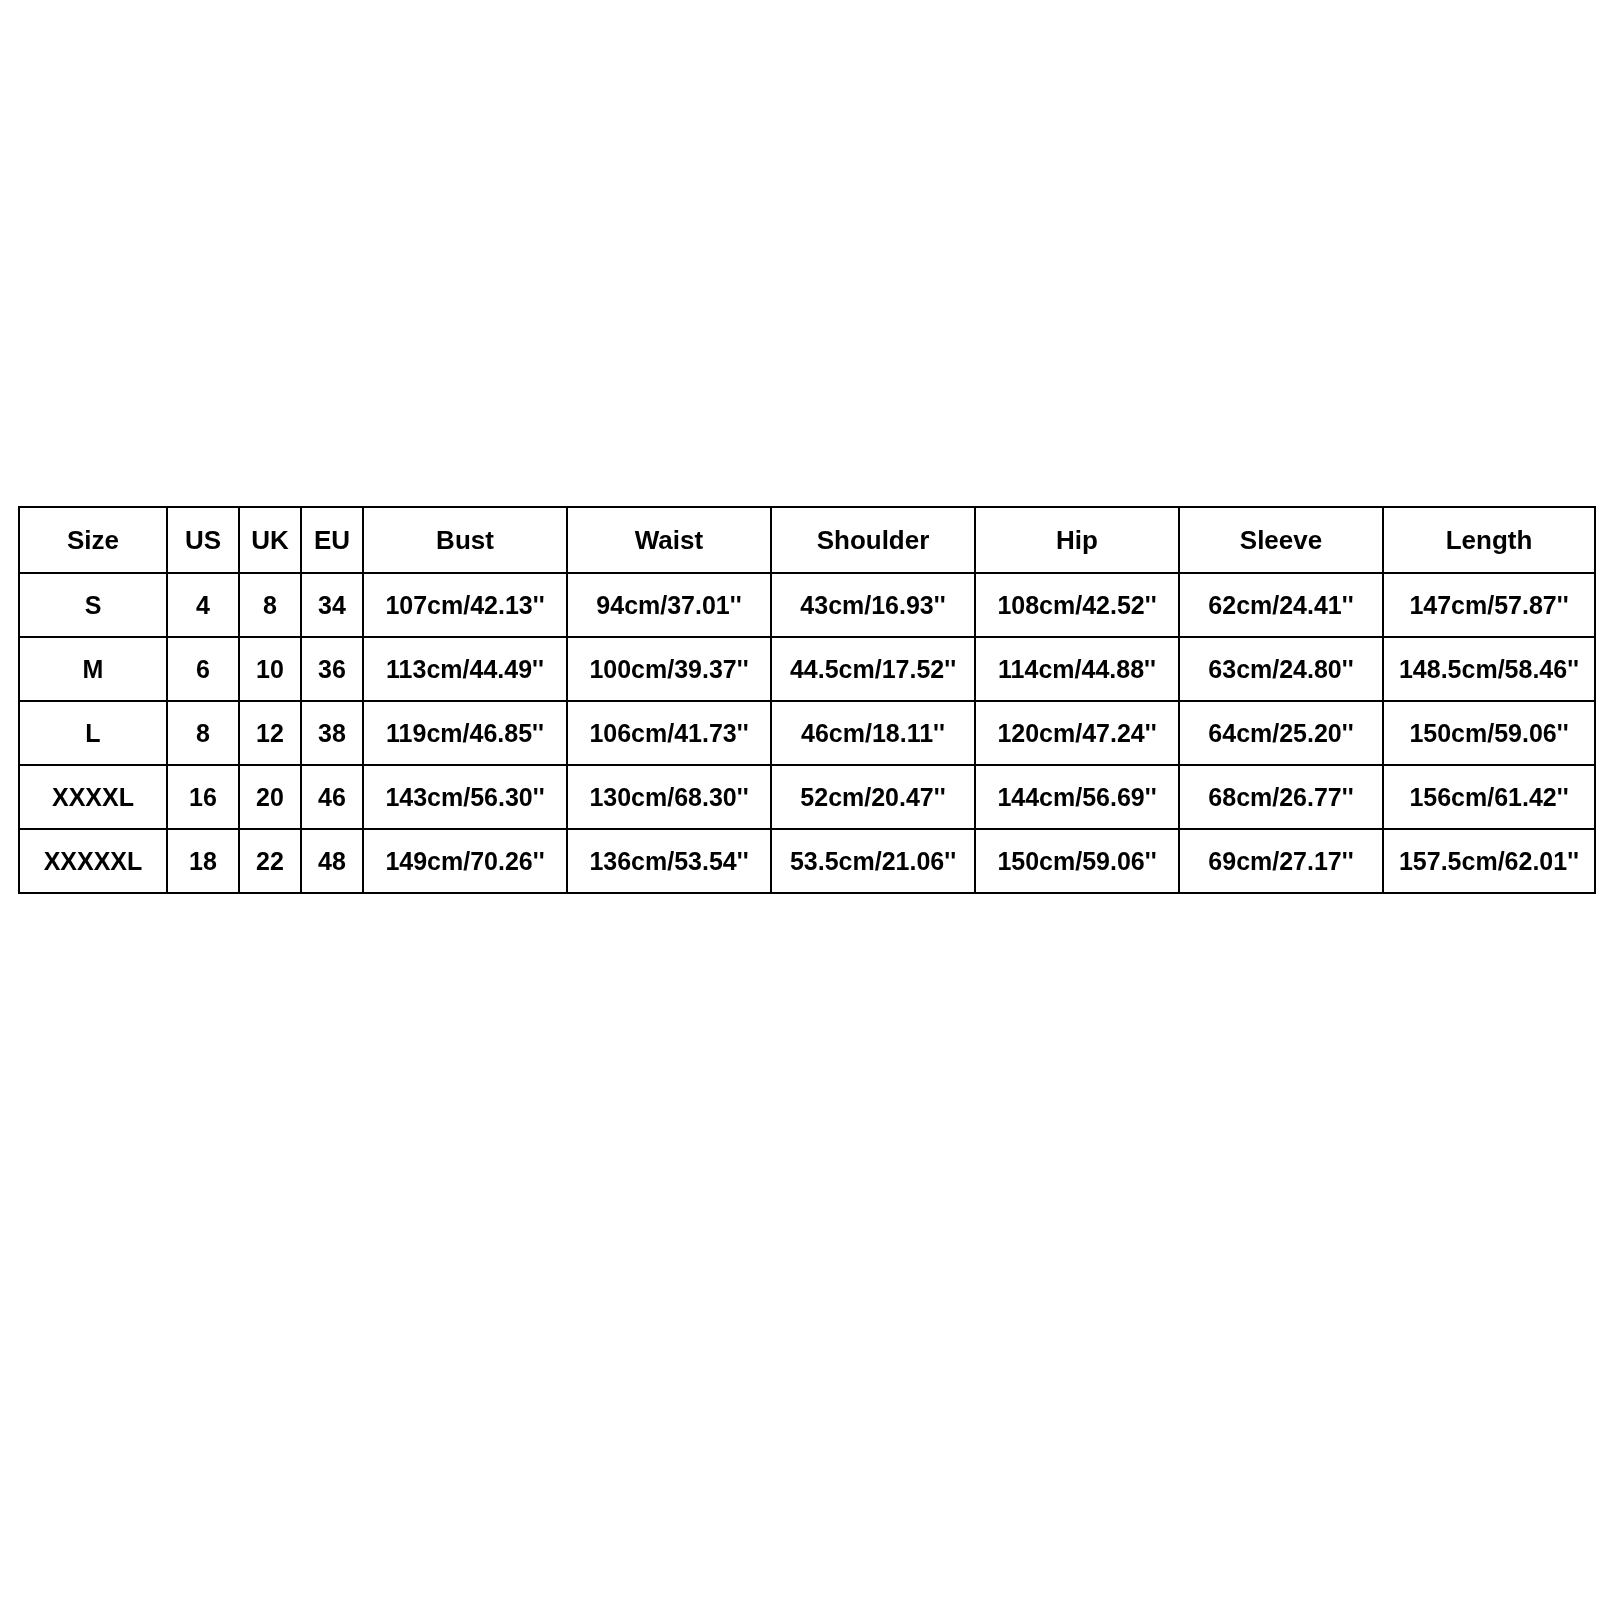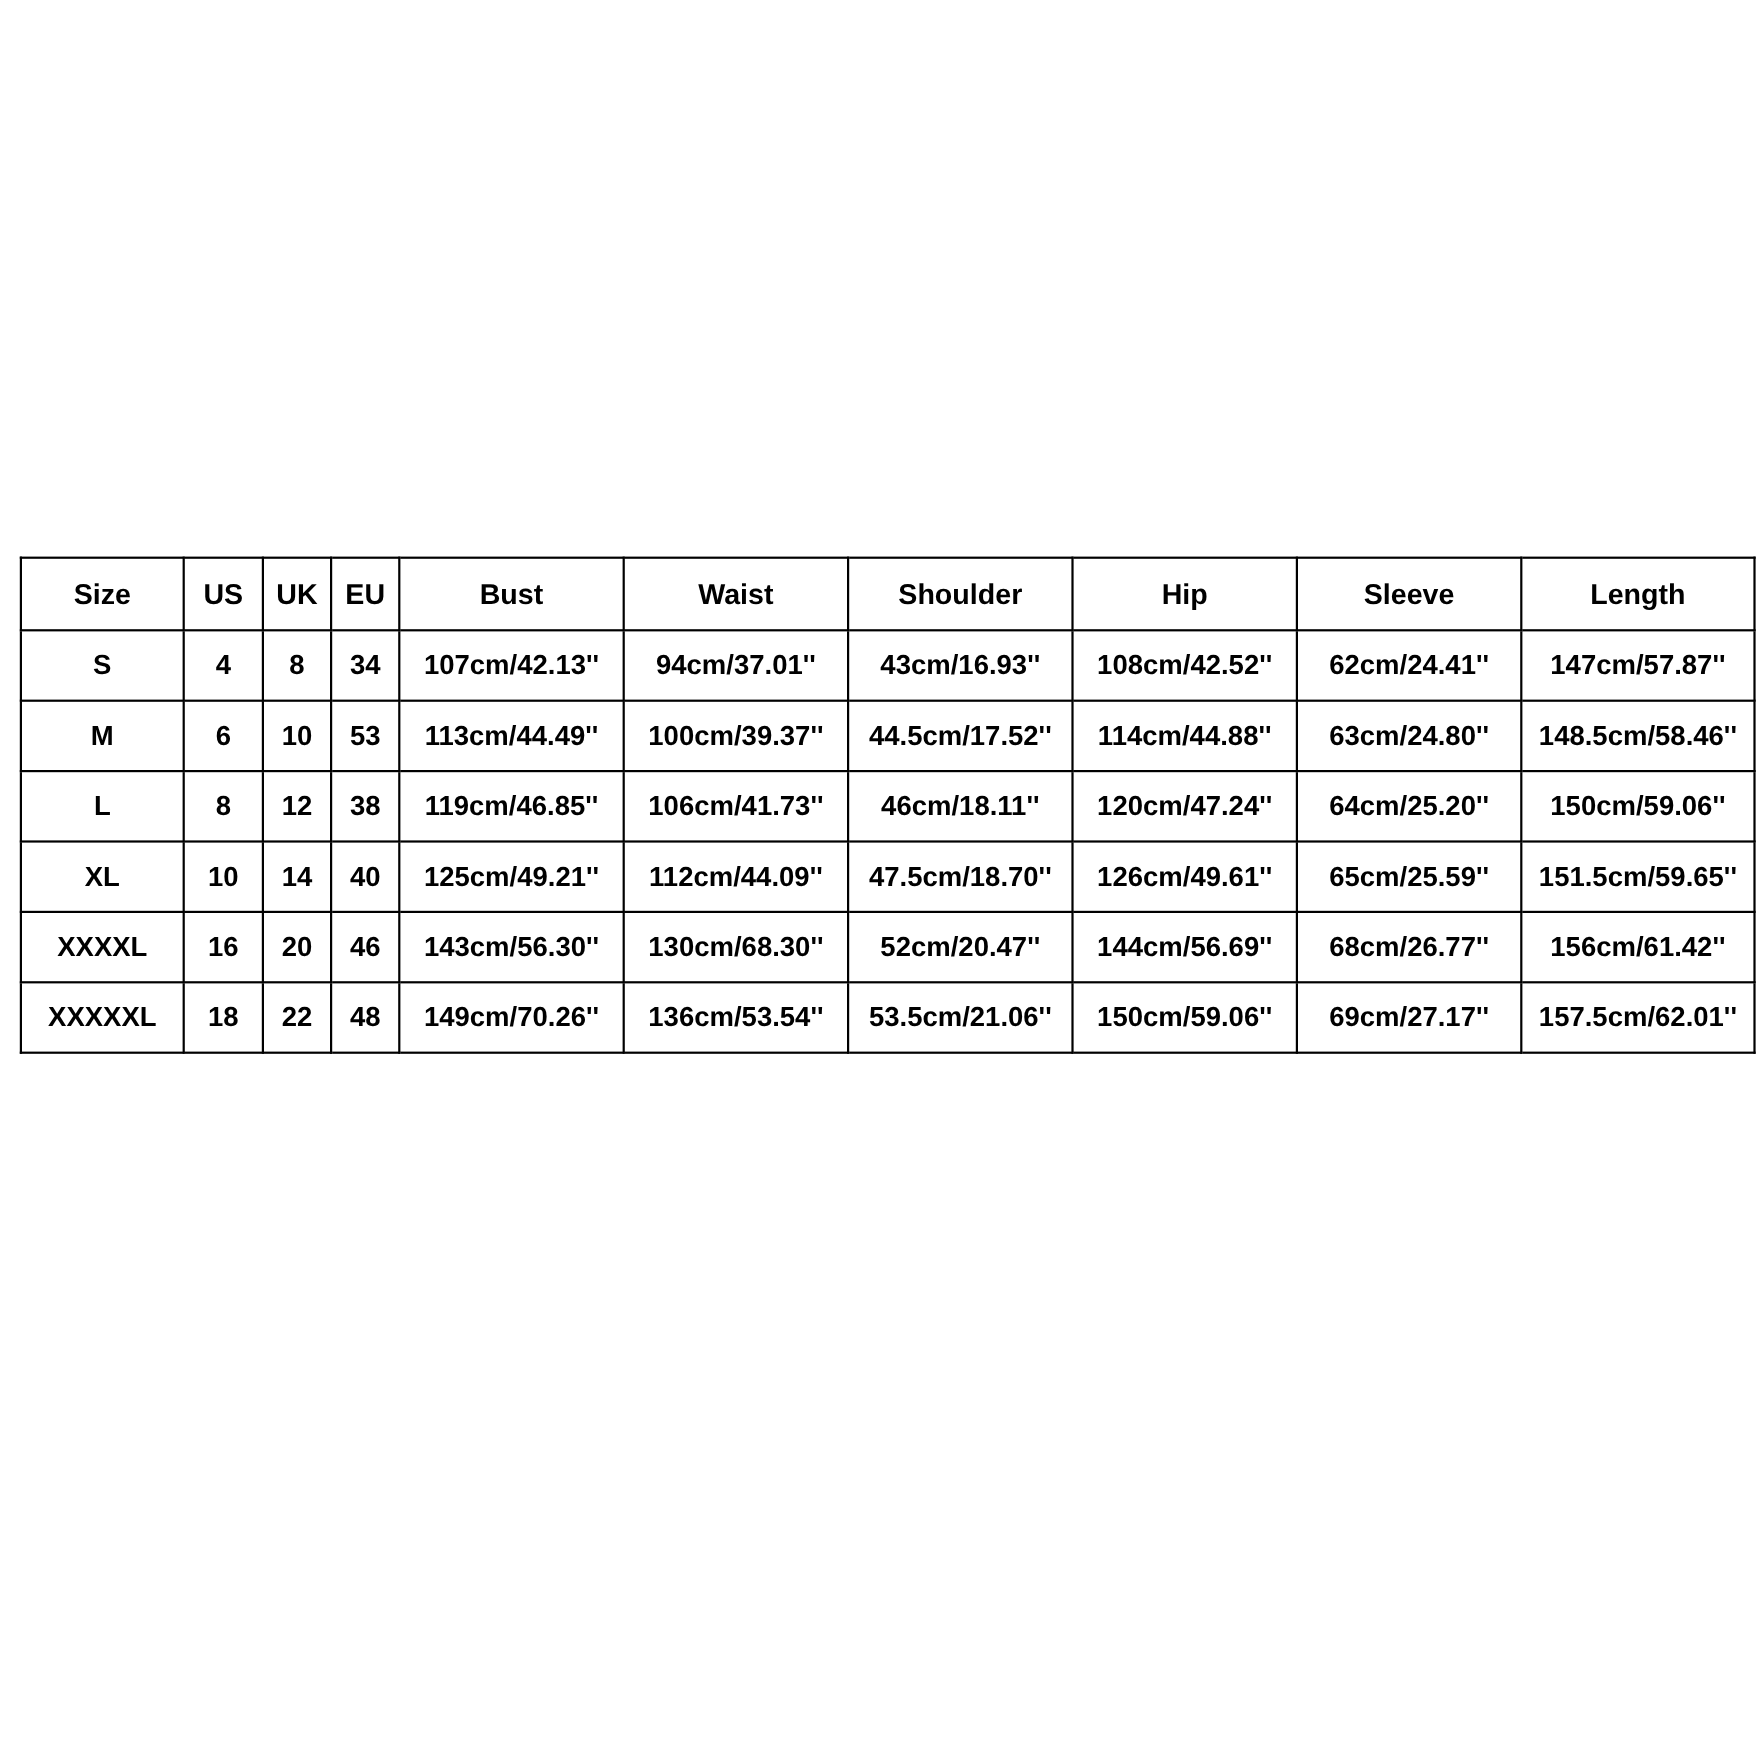--- a/index.html
+++ b/index.html
@@ -103,51 +103,39 @@
           <td>94cm/37.01''</td>
           <td>43cm/16.93''</td>
           <td>108cm/42.52''</td>
           <td>62cm/24.41''</td>
           <td>147cm/57.87''</td>
         </tr>
         <tr>
           <td class="cell-size">M</td>
           <td class="cell-num">6</td>
           <td class="cell-num">10</td>
-          <td class="cell-num">53</td>
+          <td class="cell-num">36</td>
           <td>113cm/44.49''</td>
           <td>100cm/39.37''</td>
           <td>44.5cm/17.52''</td>
           <td>114cm/44.88''</td>
           <td>63cm/24.80''</td>
           <td>148.5cm/58.46''</td>
         </tr>
         <tr>
           <td class="cell-size">L</td>
           <td class="cell-num">8</td>
           <td class="cell-num">12</td>
           <td class="cell-num">38</td>
           <td>119cm/46.85''</td>
           <td>106cm/41.73''</td>
           <td>46cm/18.11''</td>
           <td>120cm/47.24''</td>
           <td>64cm/25.20''</td>
           <td>150cm/59.06''</td>
-        </tr>
-        <tr>
-          <td class="cell-size">XL</td>
-          <td class="cell-num">10</td>
-          <td class="cell-num">14</td>
-          <td class="cell-num">40</td>
-          <td>125cm/49.21''</td>
-          <td>112cm/44.09''</td>
-          <td>47.5cm/18.70''</td>
-          <td>126cm/49.61''</td>
-          <td>65cm/25.59''</td>
-          <td>151.5cm/59.65''</td>
         </tr>
         <tr>
           <td class="cell-size">XXXXL</td>
           <td class="cell-num">16</td>
           <td class="cell-num">20</td>
           <td class="cell-num">46</td>
           <td>143cm/56.30''</td>
           <td>130cm/68.30''</td>
           <td>52cm/20.47''</td>
           <td>144cm/56.69''</td>

